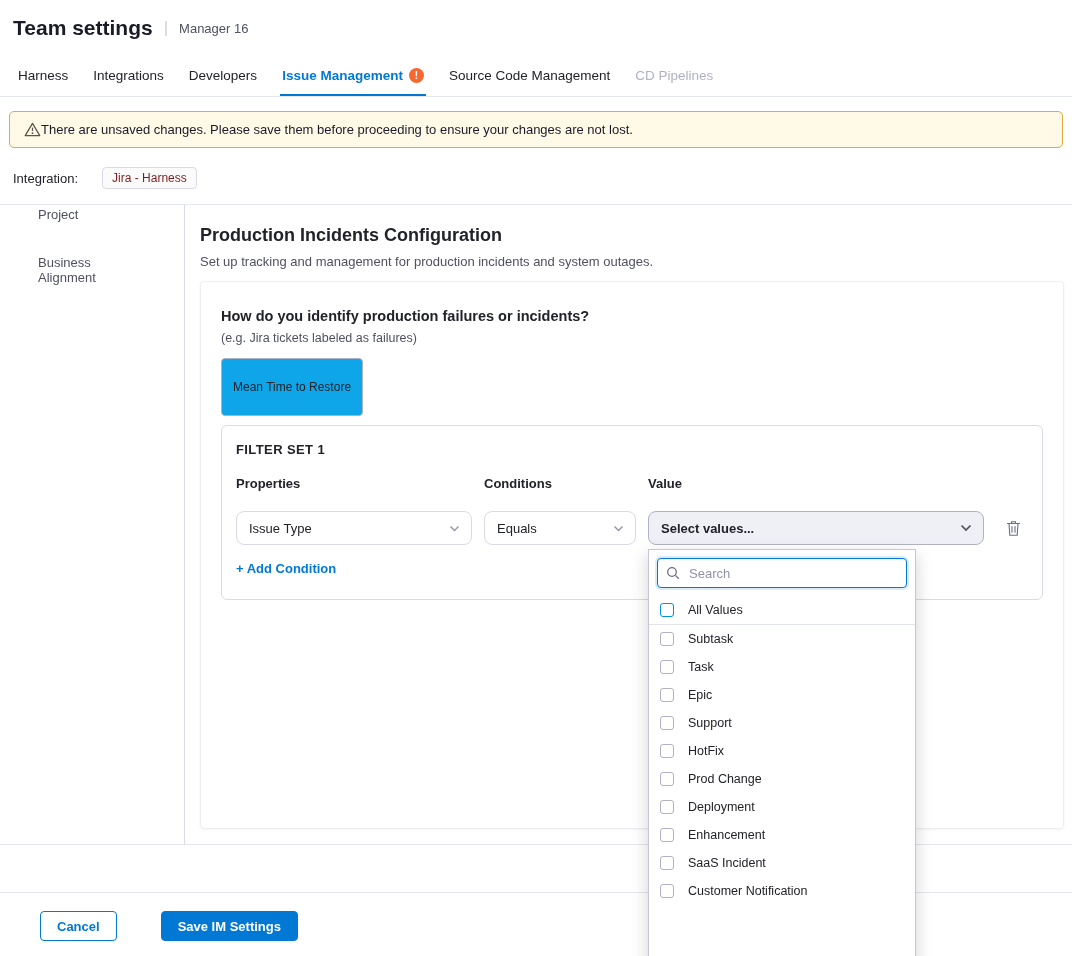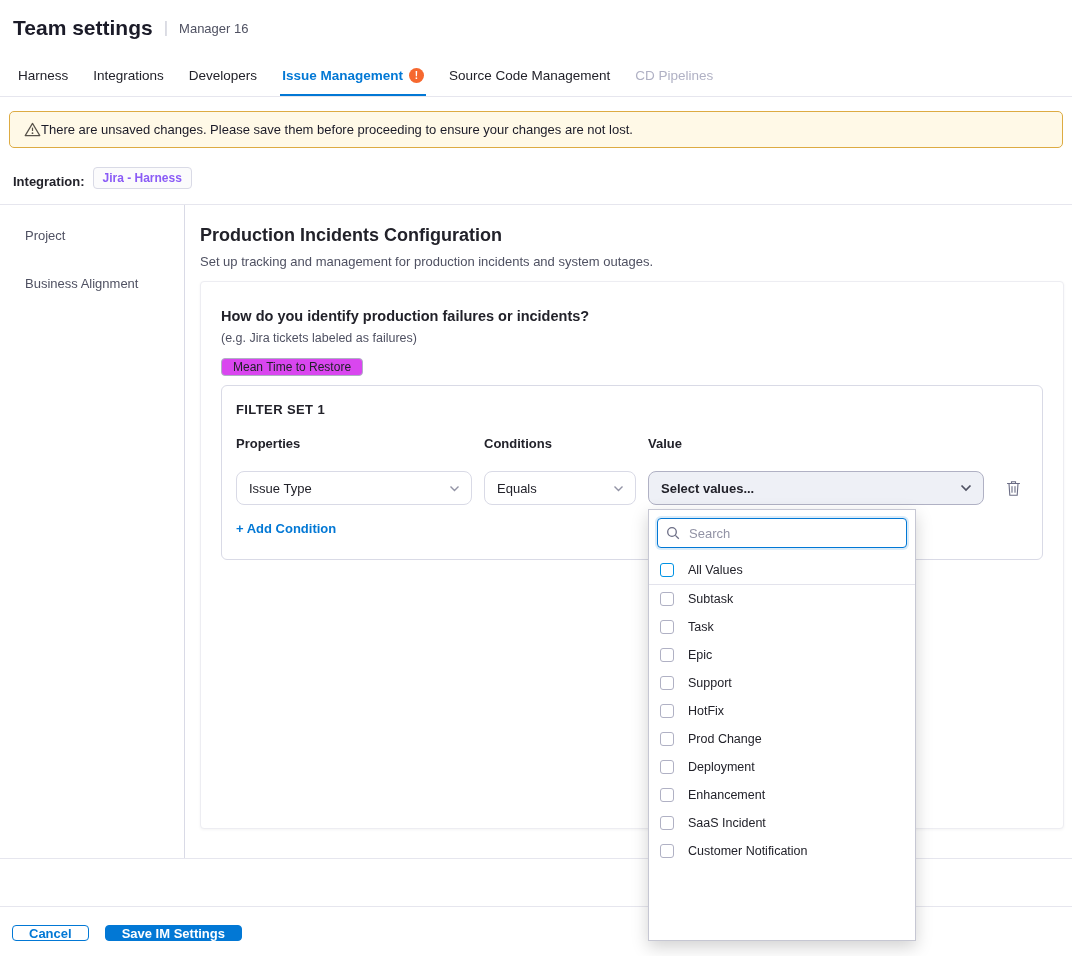--- a/index.html
+++ b/index.html
@@ -18,37 +18,37 @@
   .tab { display:flex; align-items:center; gap:6px; font-size:13.5px; color:#22222a; cursor:pointer; border-bottom:2px solid transparent; padding:0 2px; white-space:nowrap; }
   .tab.active { color:#0278d5; font-weight:700; border-bottom-color:#0278d5; }
   .tab.disabled { color:#b0b1c4; cursor:default; }
   .tab-badge { width:15px; height:15px; border-radius:50%; background:#f6682f; color:#fff; font-size:10px; font-weight:700; display:flex; align-items:center; justify-content:center; }
 
   
   .banner { margin:14px 9px 0; border:1px solid #ddab42; background:#fff9e7; border-radius:5px; padding:10px 14px; display:flex; align-items:center; font-size:13px; color:#1b1b28; }
   .banner svg { flex-shrink:0; }
 
   
-  .integration { display:flex; align-items:flex-end; gap:8px; padding:19px 13px 15px; font-size:13px; color:#22222a;font-weight:bold; }
-  .chip { border:1px solid #d9dae6; border-radius:4px; background:#fbfbfc; padding:3px 9px; font-size:12px; color:#8b5cf6; white-space:nowrap; }
+  .integration { display:flex; align-items:center; gap:24px; padding:19px 13px 15px; font-size:13px; color:#22222a; }
+  .chip { border:1px solid #d9dae6; border-radius:4px; background:#fbfbfc; padding:3px 9px; font-size:12px; color:#7f1d1d; white-space:nowrap; }
 
   
   .body { display:flex; border-top:1px solid #e6e6ee; border-bottom:1px solid #e6e6ee; flex:1; }
   .sidebar { width:185px; flex-shrink:0; border-right:1px solid #d9dae6; padding-top:2px; }
-  .side-item { height:36px; display:flex; align-items:flex-end; padding:0 25px; font-size:13px; color:#4f5162; cursor:pointer; margin-bottom:12px; }
+  .side-item { height:36px; display:flex; align-items:flex-start; padding:0 38px; font-size:13px; color:#4f5162; cursor:pointer; margin-bottom:12px; }
   .side-item.active { background:#cdf4fe; color:#30414d; }
 
   .content { flex:1; padding:16px 8px 14px 15px; position:relative; }
   .content h2 { margin:4px 0 0; font-size:18px; font-weight:700; color:#22222a; }
   .content .desc { font-size:13px; color:#4f5162; margin-top:8px; }
 
   .card { margin-top:12px; background:#fff; border:1px solid #ededf2; border-radius:4px; box-shadow:0 1px 3px rgba(40,41,61,0.05); padding:26px 20px 24px; min-height:548px; }
   .q { font-size:14.5px; font-weight:700; }
   .q-hint { font-size:12.5px; color:#4f5162; margin-top:7px; }
-  .metric-chip { display:inline-block; margin-top:13px; padding:1px 11px; border:1px solid #b0b1c4; border-radius:4px; font-size:12px; color:#22222a; background:#d946ef; cursor:pointer; }
+  .metric-chip { display:inline-block; margin-top:13px; padding:21px 11px; border:1px solid #b0b1c4; border-radius:4px; font-size:12px; color:#22222a; background:#0ea5e9; cursor:pointer; }
 
   .filter-box { margin-top:9px; border:1px solid #d9dae6; border-radius:6px; padding:16px 14px 22px; }
   .fs-title { font-size:13px; font-weight:700; letter-spacing:0.4px; color:#22222a; }
   .filter-grid { display:grid; grid-template-columns:236px 152px 336px 1fr; column-gap:12px; row-gap:20px; margin-top:19px; align-items:center; }
   .col-label { font-size:13px; font-weight:600; color:#22222a; align-self:end; }
   .select { height:34px; border:1px solid #d9dae6; border-radius:8px; display:flex; align-items:center; justify-content:space-between; padding:0 11px 0 12px; font-size:13px; background:#fff; cursor:pointer; color:#22222a; }
   .select.value-select { background:#eef0f6; border-color:#b0b1c4; font-weight:600; }
   .value-cell { position:relative; }
   .trash-btn { background:none; border:none; padding:2px; cursor:pointer; justify-self:start; margin-left:8px; display:flex; align-items:center; }
   .add-cond { margin-top:16px; font-size:13px; font-weight:700; color:#0278d5; cursor:pointer; display:inline-block; }
@@ -58,21 +58,21 @@
   .dd-search { margin:8px; height:30px; border:1px solid #0278d5; box-shadow:0 0 0 2px rgba(2,120,213,0.14); border-radius:4px; display:flex; align-items:center; padding:0 8px; gap:7px; background:#fff; }
   .dd-search input { border:none; outline:none; flex:1; min-width:0; font-size:13px; color:#22222a; font-family:inherit; background:transparent; }
   .dd-search input::placeholder { color:#9293a5; }
   .dd-row { display:flex; align-items:center; gap:14px; padding:7px 11px; font-size:12.5px; color:#22222a; cursor:pointer; }
   .dd-all { border-bottom:1px solid #e3e3ec; }
   .cb { width:14px; height:14px; border:1px solid #b0b1c4; border-radius:3px; background:#fff; flex-shrink:0; }
   .cb.blue { border-color:#0092e4; }
 
   
   .footer { margin-top:47px; border-top:1px solid #e6e6ee; padding:18px 12px 15px; display:flex; gap:16px; }
-  .btn { height:16px; border-radius:4px; font-size:13px; font-weight:700; padding:0 16px; display:inline-flex; align-items:center; cursor:pointer; font-family:inherit; }
+  .btn { height:30px; border-radius:4px; font-size:13px; font-weight:700; padding:0 16px; display:inline-flex; align-items:center; cursor:pointer; font-family:inherit;margin-left:28px; }
   .btn.secondary { background:#fff; border:1px solid #0278d5; color:#0278d5; }
   .btn.primary { background:#0278d5; border:1px solid #0278d5; color:#fff; }
 </style>
 </head>
 <body>
 
 <div class="app">
 
   <div class="header">
     <h1>Team settings</h1>

